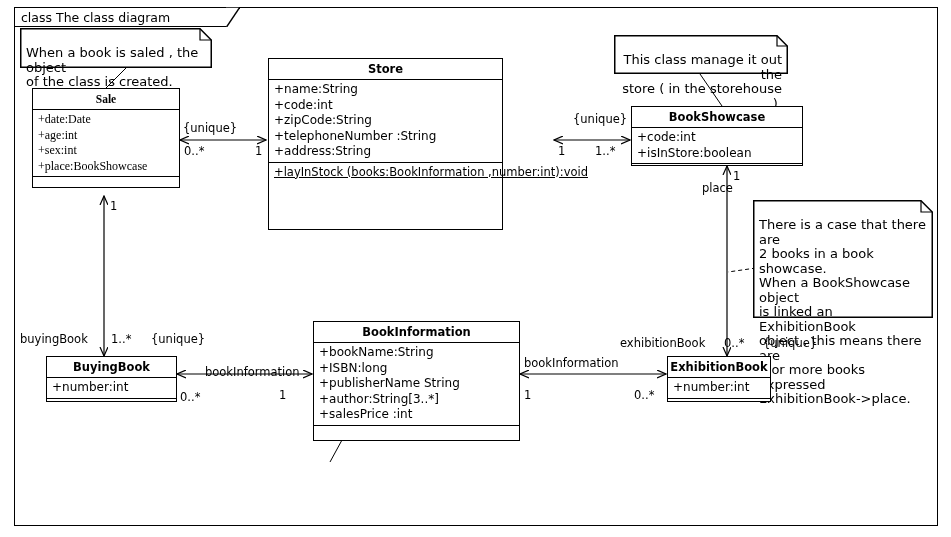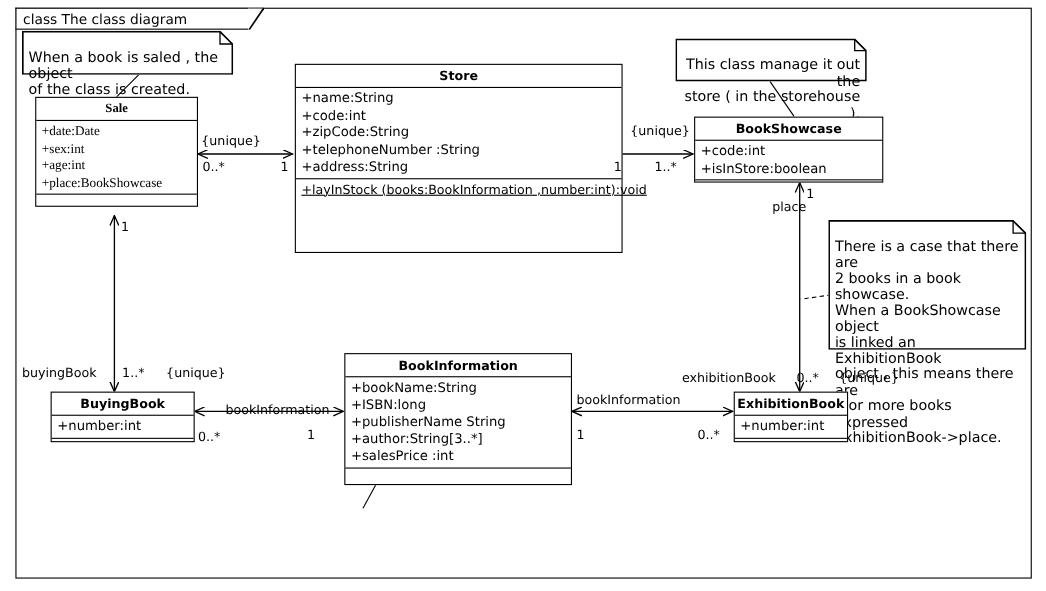--- a/index.html
+++ b/index.html
@@ -153,28 +153,28 @@
 object , this means there are
 2 or more books expressed
 ExhibitionBook-&gt;place.</div>
   </div>
 
 
   <div class="cls" style="left:32px;top:88px;width:148px;height:100px;font-family:Liberation Serif, serif;">
     <div class="name">Sale</div>
     <div class="attrs">
       <div>+date:Date</div>
+      <div>+age:int</div>
       <div>+sex:int</div>
-      <div>+age:int</div>
       <div>+place:BookShowcase</div>
     </div>
     <div class="ops"></div>
   </div>
 
-  <div class="cls" style="left:268px;top:58px;width:298px;height:172px;">
+  <div class="cls" style="left:268px;top:58px;width:235px;height:172px;">
     <div class="name">Store</div>
     <div class="attrs">
       <div>+name:String</div>
       <div>+code:int</div>
       <div>+zipCode:String</div>
       <div>+telephoneNumber :String</div>
       <div>+address:String</div>
     </div>
     <div class="ops">
       <div>+layInStock (books:BookInformation ,number:int):void</div>

